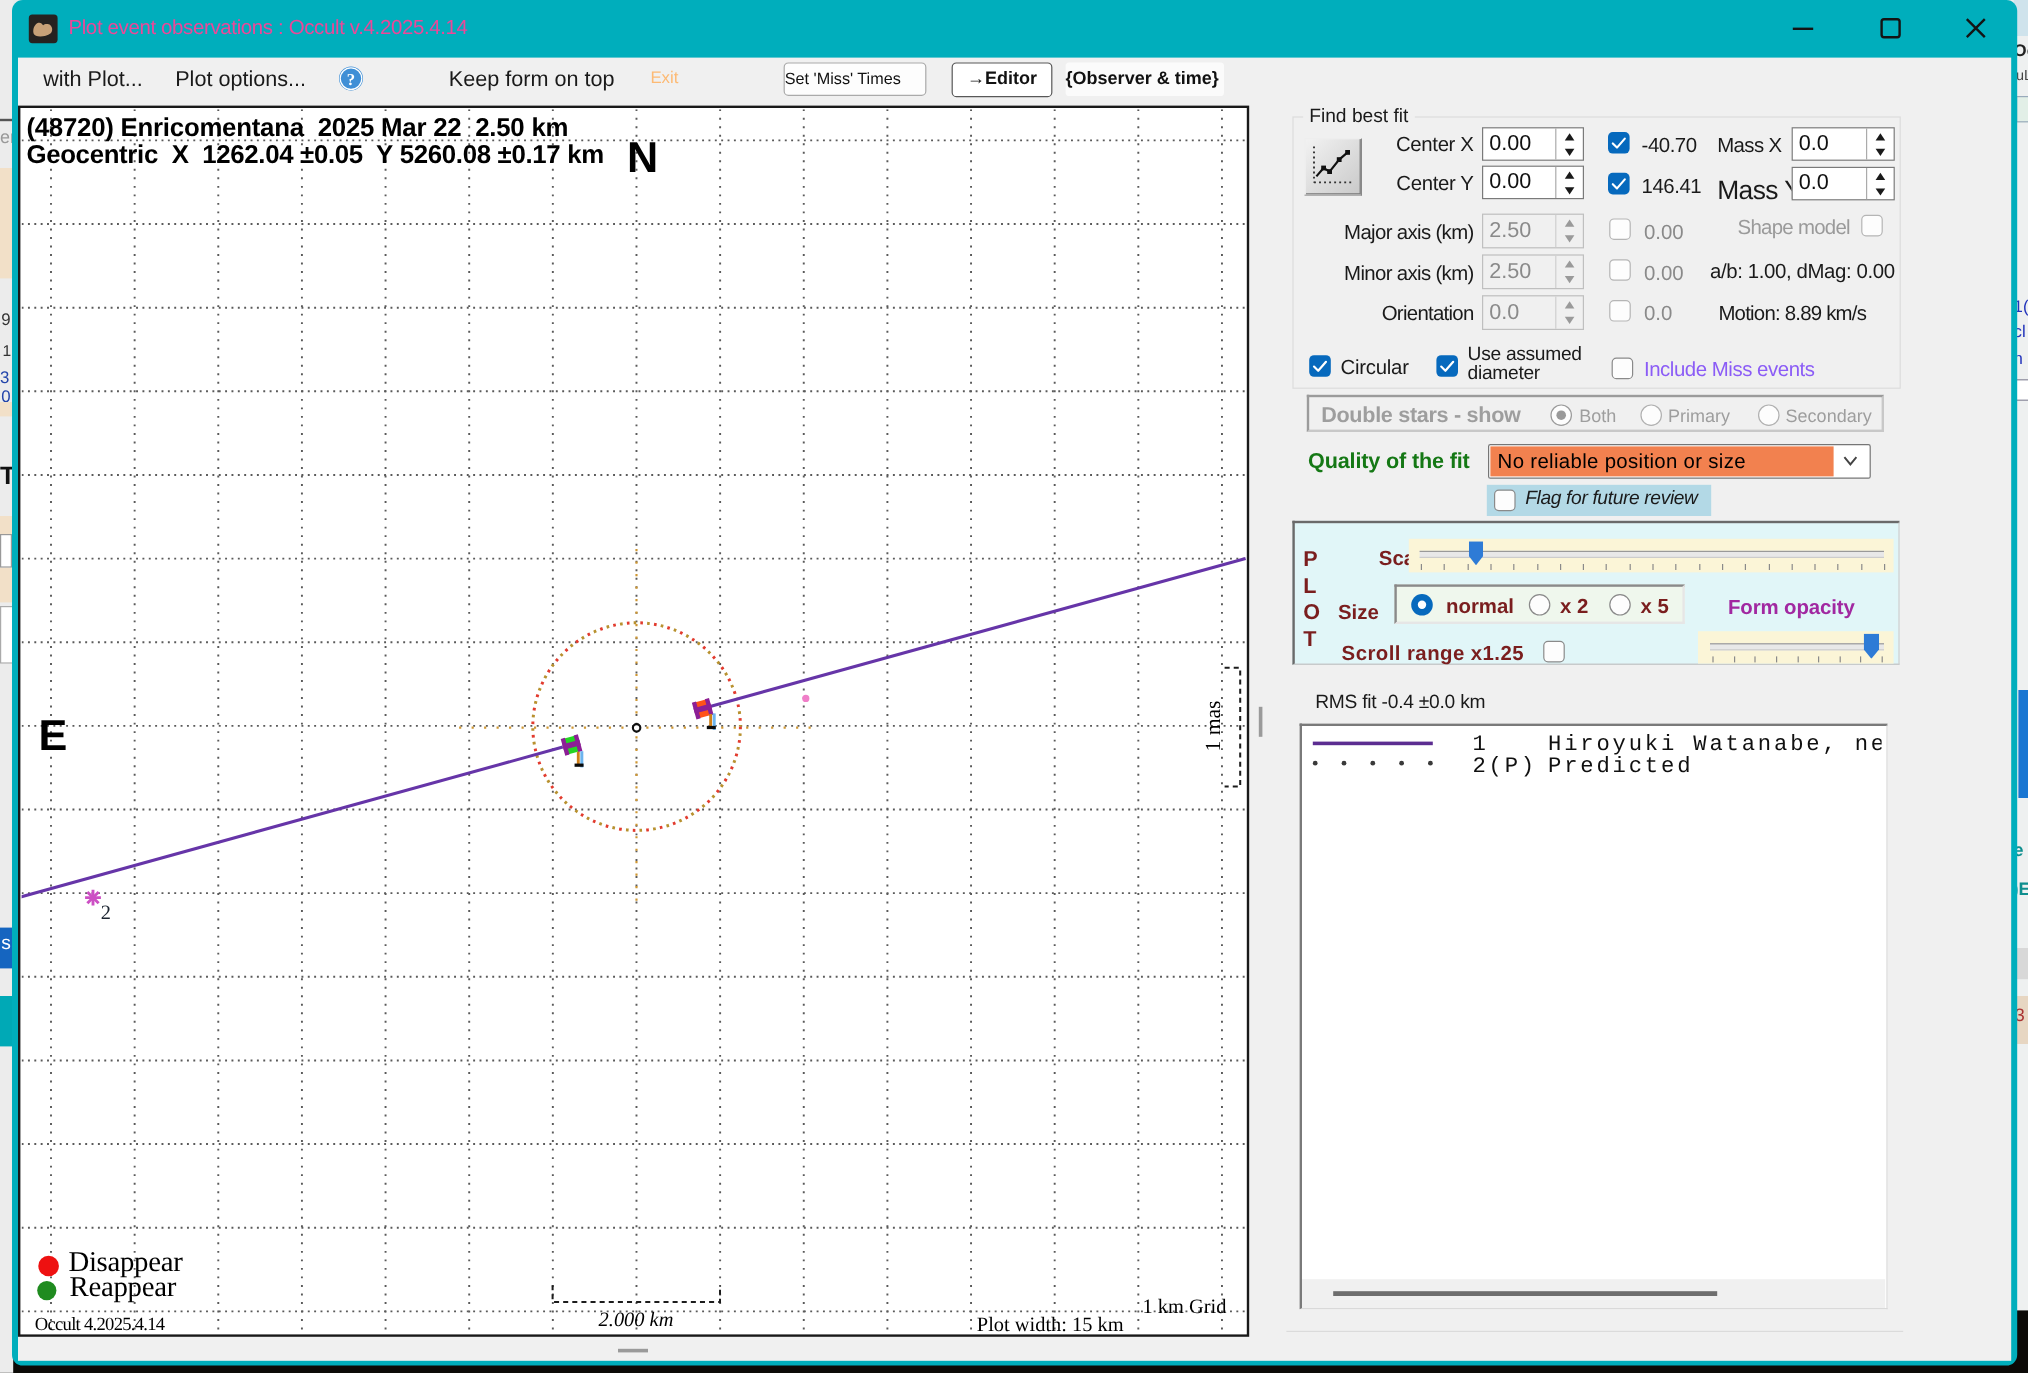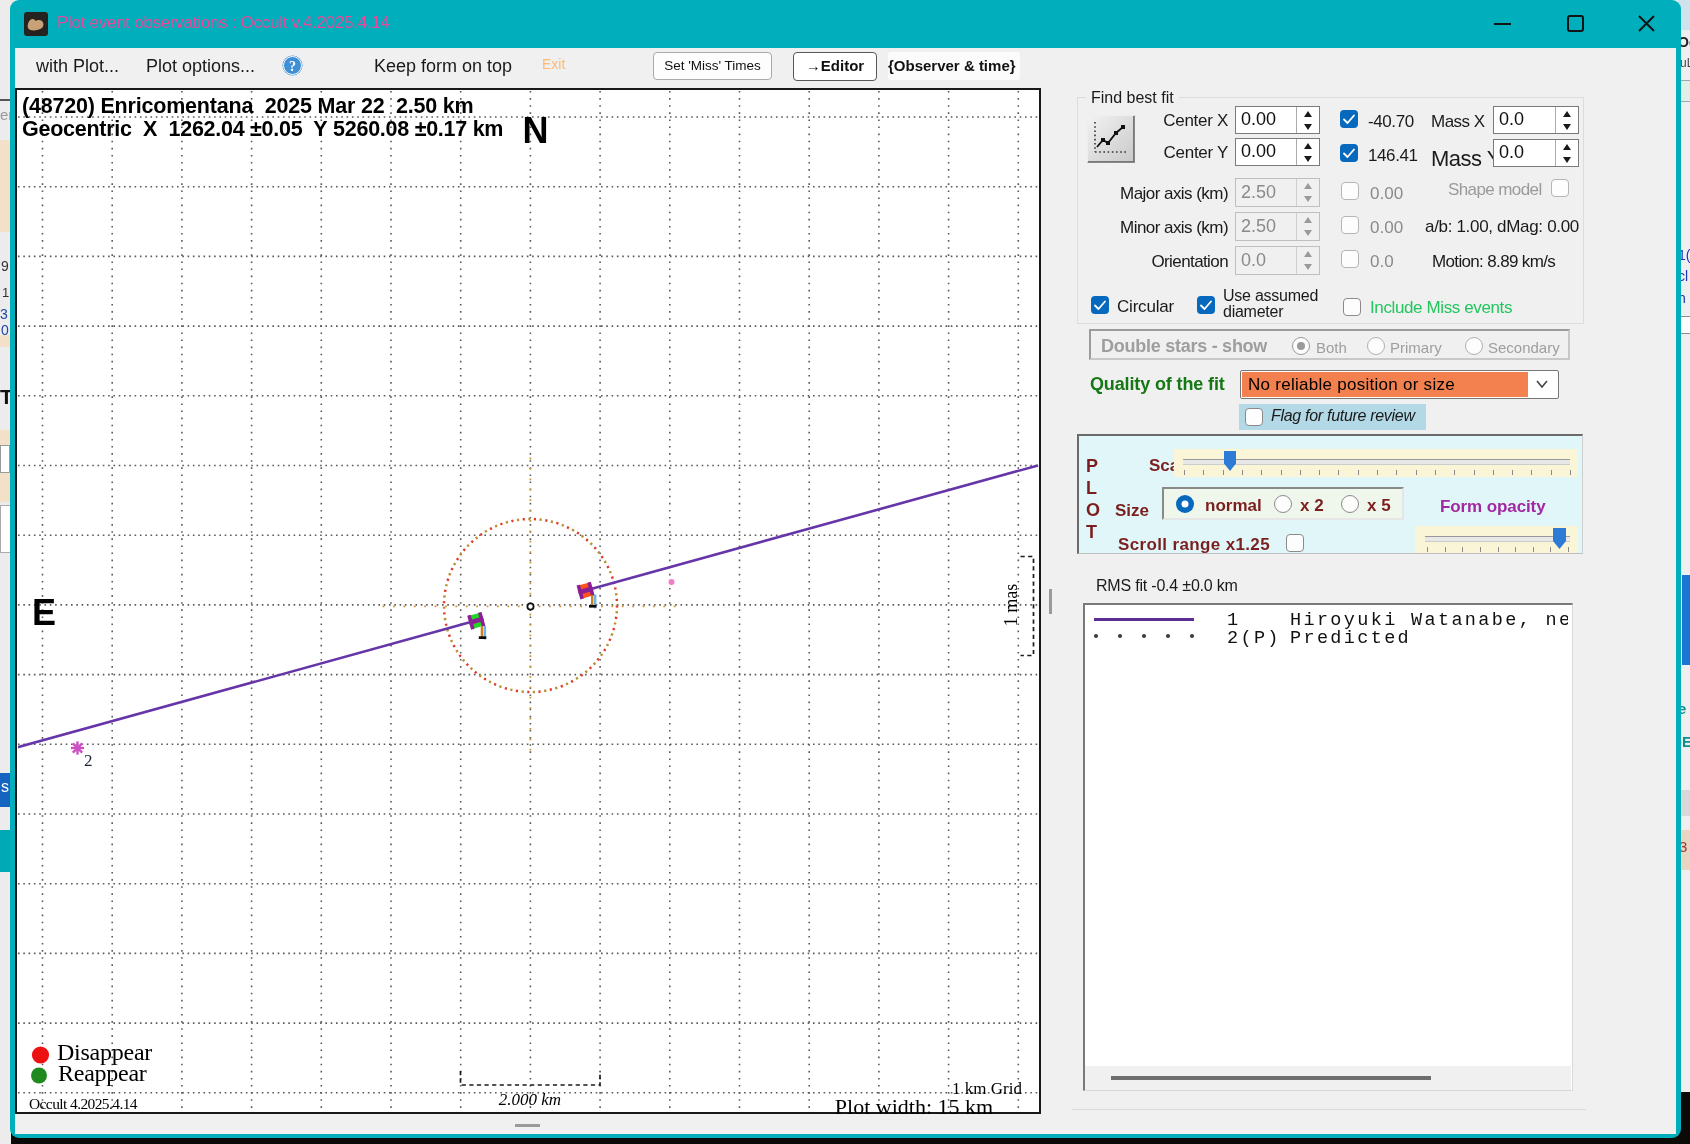--- a/index.html
+++ b/index.html
@@ -53,21 +53,21 @@
 <div style="position:absolute;left:36px;top:56px;font-family:'Liberation Sans',sans-serif;font-size:18px;color:#1a1a1a;font-weight:normal;font-style:normal;white-space:nowrap;">with Plot...</div>
 <div style="position:absolute;left:146px;top:56px;font-family:'Liberation Sans',sans-serif;font-size:18px;color:#1a1a1a;font-weight:normal;font-style:normal;white-space:nowrap;">Plot options...</div>
 <svg style="position:absolute;left:282px;top:55px" width="21" height="21" viewBox="0 0 21 21">
     <circle cx="10.5" cy="10.5" r="10" fill="#3f8fd6"></circle>
     <circle cx="10.5" cy="10.5" r="9" fill="none" stroke="#fff" stroke-width="1"></circle>
     <text x="10.5" y="15.5" text-anchor="middle" font-family="Liberation Serif" font-size="14" font-weight="bold" fill="#fff">?</text>
   </svg>
 <div style="position:absolute;left:309px;top:56px;font-family:'Liberation Sans',sans-serif;font-size:22px;color:#1a1a1a;font-weight:normal;font-style:normal;white-space:nowrap;margin-top:37px;">Help</div>
 <div style="position:absolute;left:374px;top:56px;font-family:'Liberation Sans',sans-serif;font-size:18px;color:#1a1a1a;font-weight:normal;font-style:normal;white-space:nowrap;">Keep form on top</div>
 <div style="position:absolute;left:542px;top:56px;font-family:'Liberation Sans',sans-serif;font-size:14px;color:#fdba74;font-weight:normal;font-style:normal;white-space:nowrap;">Exit</div>
-<div style="position:absolute;left:653px;top:52px;width:119px;height:28px;background:#fdfdfd;border:1px solid #aaa;border-radius:4px;box-sizing:border-box;text-align:center;font-size:13.5px;color:#111;line-height:26px;font-family:'Liberation Sans',sans-serif">Set 'Miss' Times</div>
+<div style="position:absolute;left:653px;top:52px;width:119px;height:28px;background:#fdfdfd;border:1px solid #aaa;border-radius:4px;box-sizing:border-box;text-align:left;font-size:13.5px;color:#111;line-height:26px;font-family:'Liberation Sans',sans-serif">Set 'Miss' Times</div>
 <div style="position:absolute;left:793px;top:52px;width:84px;height:29px;background:#fff;border:1.6px solid #585858;border-radius:4px;box-sizing:border-box;text-align:center;font-size:15px;font-weight:bold;color:#111;line-height:26px;font-family:'Liberation Sans',sans-serif">→Editor</div>
 <div style="position:absolute;left:888px;top:52px;width:132px;height:28px;background:#fbfbfb;border-radius:3px;font-size:15px;font-weight:bold;color:#111;line-height:28px;font-family:'Liberation Sans',sans-serif">{Observer &amp; time}</div>
 <div style="position:absolute;left:15px;top:88px;width:1026px;height:1025.5px;background:#fff;border:2.5px solid #191919;box-sizing:border-box"></div>
 <svg style="position:absolute;left:17.5px;top:90.5px" width="1021" height="1020.5" viewBox="18 91 1021 1020.5">
     <line x1="42.5" y1="91" x2="42.5" y2="1111" stroke="#5a5a5a" stroke-width="1.6" stroke-dasharray="1.6 5.5"></line>
 <line x1="112.2" y1="91" x2="112.2" y2="1111" stroke="#5a5a5a" stroke-width="1.6" stroke-dasharray="1.6 5.5"></line>
 <line x1="181.9" y1="91" x2="181.9" y2="1111" stroke="#5a5a5a" stroke-width="1.6" stroke-dasharray="1.6 5.5"></line>
 <line x1="251.6" y1="91" x2="251.6" y2="1111" stroke="#5a5a5a" stroke-width="1.6" stroke-dasharray="1.6 5.5"></line>
 <line x1="321.3" y1="91" x2="321.3" y2="1111" stroke="#5a5a5a" stroke-width="1.6" stroke-dasharray="1.6 5.5"></line>
 <line x1="391.0" y1="91" x2="391.0" y2="1111" stroke="#5a5a5a" stroke-width="1.6" stroke-dasharray="1.6 5.5"></line>
@@ -133,21 +133,21 @@
   </svg>
 <div style="position:absolute;left:22px;top:94px;font-family:'Liberation Sans',sans-serif;font-size:21.5px;color:#000;font-weight:bold;font-style:normal;white-space:nowrap;letter-spacing:-0.2px">(48720)&nbsp;Enricomentana&nbsp; 2025&nbsp;Mar&nbsp;22&nbsp; 2.50&nbsp;km</div>
 <div style="position:absolute;left:22px;top:117px;font-family:'Liberation Sans',sans-serif;font-size:21.5px;color:#000;font-weight:bold;font-style:normal;white-space:nowrap;letter-spacing:-0.27px">Geocentric&nbsp; X&nbsp; 1262.04&nbsp;±0.05&nbsp; Y&nbsp;5260.08&nbsp;±0.17&nbsp;km</div>
 <div style="position:absolute;left:522.5px;top:110px;font-family:'Liberation Sans',sans-serif;font-size:36px;color:#000;font-weight:bold;font-style:normal;white-space:nowrap;">N</div>
 <div style="position:absolute;left:32px;top:592px;font-family:'Liberation Sans',sans-serif;font-size:36px;color:#000;font-weight:bold;font-style:normal;white-space:nowrap;">E</div>
 <div style="position:absolute;left:57px;top:1039px;font-family:'Liberation Serif',serif;font-size:24px;color:#000;font-weight:normal;font-style:normal;white-space:nowrap;letter-spacing:-0.25px">Disappear</div>
 <div style="position:absolute;left:58px;top:1059.5px;font-family:'Liberation Serif',serif;font-size:24px;color:#000;font-weight:normal;font-style:normal;white-space:nowrap;letter-spacing:-0.25px">Reappear</div>
 <div style="position:absolute;left:29px;top:1095px;font-family:'Liberation Serif',serif;font-size:15.5px;color:#000;font-weight:normal;font-style:normal;white-space:nowrap;letter-spacing:-0.6px">Occult 4.2025.4.14</div>
 <div style="position:absolute;left:460px;top:1090px;width:140px;text-align:center;font-family:'Liberation Serif',serif;font-style:italic;font-size:17px;color:#000">2.000 km</div>
 <div style="position:absolute;left:822px;top:1079px;width:200px;text-align:right;font-family:'Liberation Serif',serif;font-size:17px;color:#000">1 km Grid</div>
-<div style="position:absolute;left:814px;top:1094px;width:200px;text-align:center;font-family:'Liberation Serif',serif;font-size:22px;color:#000">Plot width: 15 km</div>
+<div style="position:absolute;left:814px;top:1094px;width:200px;text-align:left;font-family:'Liberation Serif',serif;font-size:17px;color:#000">Plot width: 15 km</div>
 <div style="position:absolute;left:1011px;top:605px;transform:translate(-50%,-50%) rotate(-90deg);font-family:'Liberation Serif',serif;font-size:18px;color:#000;white-space:nowrap">1 mas</div>
 <div style="position:absolute;left:1049px;top:589px;width:2.5px;height:25px;background:#9a9a9a"></div>
 <div style="position:absolute;left:515px;top:1124px;width:25px;height:2.5px;background:#9a9a9a"></div>
 <div style="position:absolute;left:1077px;top:97px;width:505px;height:225px;border:1px solid #dcdcdc"></div>
 <div style="position:absolute;left:1086px;top:89px;background:#f0f0f0;padding:0 5px;font-family:'Liberation Sans',sans-serif;font-size:16px;color:#1a1a1a">Find best fit</div>
 <div style="position:absolute;left:1087px;top:115px;width:46px;height:46px;background:linear-gradient(135deg,#f2f2f2,#c9c9c9);border:1px solid #888;border-top-color:#eee;border-left-color:#eee;box-shadow:inset -1px -1px 0 #777">
 <svg width="44" height="44" viewBox="0 0 44 44">
 <line x1="7" y1="6" x2="7" y2="36" stroke="#333" stroke-width="1.6" stroke-dasharray="1.6 2.6"></line>
 <line x1="7" y1="36" x2="38" y2="36" stroke="#333" stroke-width="1.6" stroke-dasharray="1.6 2.6"></line>
 <polyline points="9,31 15,24 20,27 28,17 35,11" stroke="#111" stroke-width="1.8" fill="none"></polyline>
@@ -239,21 +239,21 @@
       <path d="M4 9.5 L7.5 13 L14 5.5" stroke="#fff" stroke-width="1.8" fill="none" stroke-linecap="round" stroke-linejoin="round"></path>
     </svg></div>
 <div style="position:absolute;left:1117px;top:297px;font-family:'Liberation Sans',sans-serif;font-size:17px;color:#1a1a1a;font-weight:normal;font-style:normal;white-space:nowrap;letter-spacing:-0.2px">Circular</div>
 <div style="position:absolute;left:1197px;top:296px;width:18px;height:18px;background:#0669bd;border-radius:4px">
 <svg width="18" height="18" viewBox="0 0 18 18">
       <path d="M4 9.5 L7.5 13 L14 5.5" stroke="#fff" stroke-width="1.8" fill="none" stroke-linecap="round" stroke-linejoin="round"></path>
     </svg></div>
 <div style="position:absolute;left:1223px;top:287px;font-family:'Liberation Sans',sans-serif;font-size:16px;color:#1a1a1a;font-weight:normal;font-style:normal;white-space:nowrap;letter-spacing:-0.25px">Use assumed</div>
 <div style="position:absolute;left:1223px;top:303px;font-family:'Liberation Sans',sans-serif;font-size:16px;color:#1a1a1a;font-weight:normal;font-style:normal;white-space:nowrap;letter-spacing:-0.25px">diameter</div>
 <div style="position:absolute;left:1343px;top:298px;width:18px;height:18px;background:#fdfdfd;border:1px solid #8a8a8a;border-radius:4px;box-sizing:border-box"></div>
-<div style="position:absolute;left:1370px;top:298px;font-family:'Liberation Sans',sans-serif;font-size:17px;color:#22c55e;font-weight:normal;font-style:normal;white-space:nowrap;letter-spacing:-0.38px">Include Miss events</div>
+<div style="position:absolute;left:1370px;top:298px;font-family:'Liberation Sans',sans-serif;font-size:17px;color:#8b5cf6;font-weight:normal;font-style:normal;white-space:nowrap;letter-spacing:-0.38px">Include Miss events</div>
 <div style="position:absolute;left:1089px;top:329px;width:481px;height:31px;border:2px solid #9b9b9b;border-right-color:#c8c8c8;border-bottom-color:#c8c8c8;box-sizing:border-box;background:#f0f0f0"></div>
 <div style="position:absolute;left:1101px;top:336px;font-family:'Liberation Sans',sans-serif;font-size:18px;color:#9e9e9e;font-weight:bold;font-style:normal;white-space:nowrap;letter-spacing:-0.26px">Double stars - show</div>
 <div style="position:absolute;left:1292px;top:337px;width:18px;height:18px;border-radius:50%;background:#fdfdfd;border:1px solid #9a9a9a;box-sizing:border-box">
     <div style="position:absolute;left:50%;top:50%;transform:translate(-50%,-50%);width:8px;height:8px;border-radius:50%;background:#9a9a9a"></div>
   </div>
 <div style="position:absolute;left:1316px;top:339px;font-family:'Liberation Sans',sans-serif;font-size:15px;color:#9e9e9e;font-weight:normal;font-style:normal;white-space:nowrap;">Both</div>
 <div style="position:absolute;left:1367px;top:337px;width:18px;height:18px;border-radius:50%;background:#fdfdfd;border:1px solid #b0b0b0;box-sizing:border-box"></div>
 <div style="position:absolute;left:1390px;top:339px;font-family:'Liberation Sans',sans-serif;font-size:15px;color:#9e9e9e;font-weight:normal;font-style:normal;white-space:nowrap;">Primary</div>
 <div style="position:absolute;left:1465px;top:337px;width:18px;height:18px;border-radius:50%;background:#fdfdfd;border:1px solid #b0b0b0;box-sizing:border-box"></div>
 <div style="position:absolute;left:1488px;top:339px;font-family:'Liberation Sans',sans-serif;font-size:15px;color:#9e9e9e;font-weight:normal;font-style:normal;white-space:nowrap;">Secondary</div>

